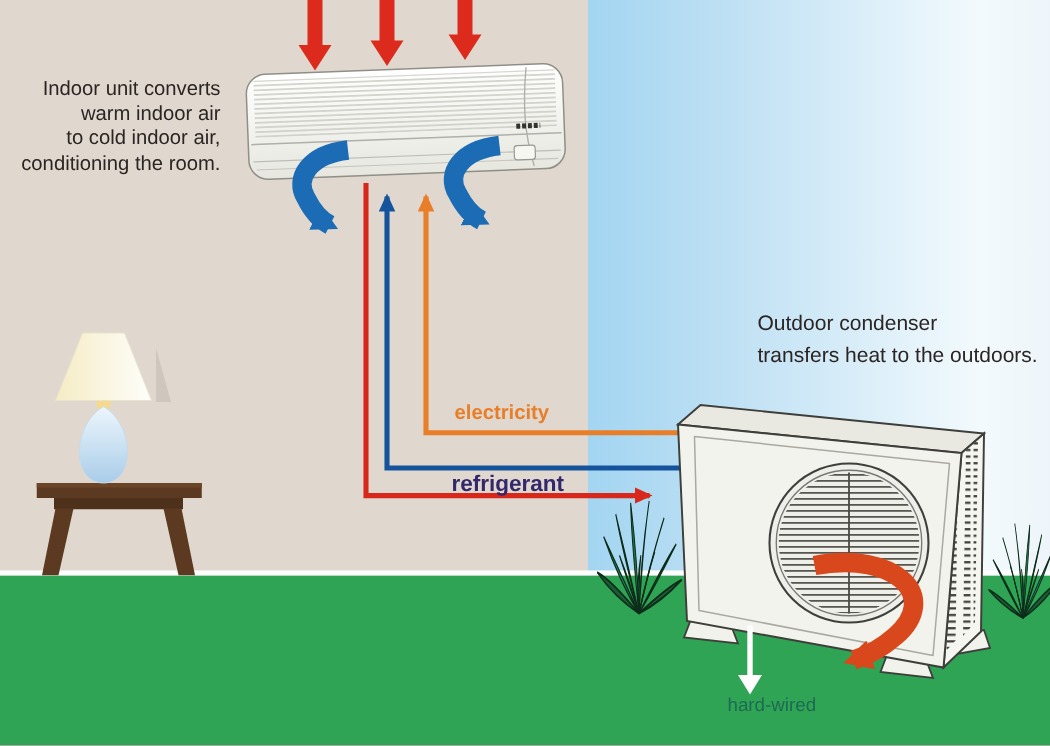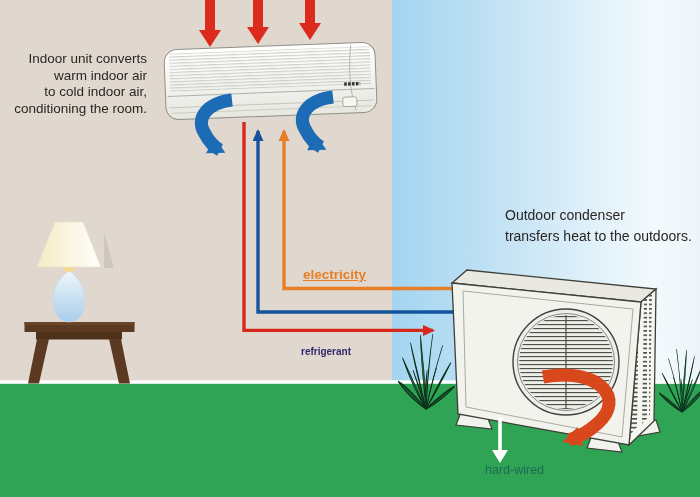--- a/index.html
+++ b/index.html
@@ -5,22 +5,22 @@
   html,body{margin:0;padding:0;background:#888;}
   #stage{
     position:relative;width:700px;height:497px;overflow:hidden;
     font-family:"Liberation Sans",sans-serif;background:#E0D8CE;
   }
   #scene{position:absolute;left:0;top:0;}
   .label{position:absolute;white-space:pre-line;}
   .caption{color:#2B2523;font-size:13.5px;line-height:16.5px;}
   .caption-indoor{right:553px;top:51px;width:170px;text-align:right;}
   .caption-outdoor{left:505px;top:205px;width:200px;text-align:left;font-size:14px;line-height:20.5px;}
-  .lbl-electricity{left:303px;top:267px;color:#E87E27;font-weight:bold;font-size:13.5px;text-decoration:underline;}
-  .lbl-refrigerant{left:301px;top:314px;color:#33286B;font-weight:bold;font-size:10px;margin-top:32px;}
+  .lbl-electricity{left:303px;top:267px;color:#E87E27;font-weight:bold;font-size:13.5px;}
+  .lbl-refrigerant{left:301px;top:314px;color:#33286B;font-weight:bold;font-size:15px;}
   .lbl-hardwired{left:485px;top:463px;color:#1D6B52;font-weight:normal;font-size:12.5px;}
 </style>
 </head>
 <body>
 
 <div id="stage">
 
 <svg id="scene" width="700" height="497" viewBox="0 0 700 497">
   <defs>
     <linearGradient id="skyGrad" x1="0" y1="0" x2="1" y2="0">

